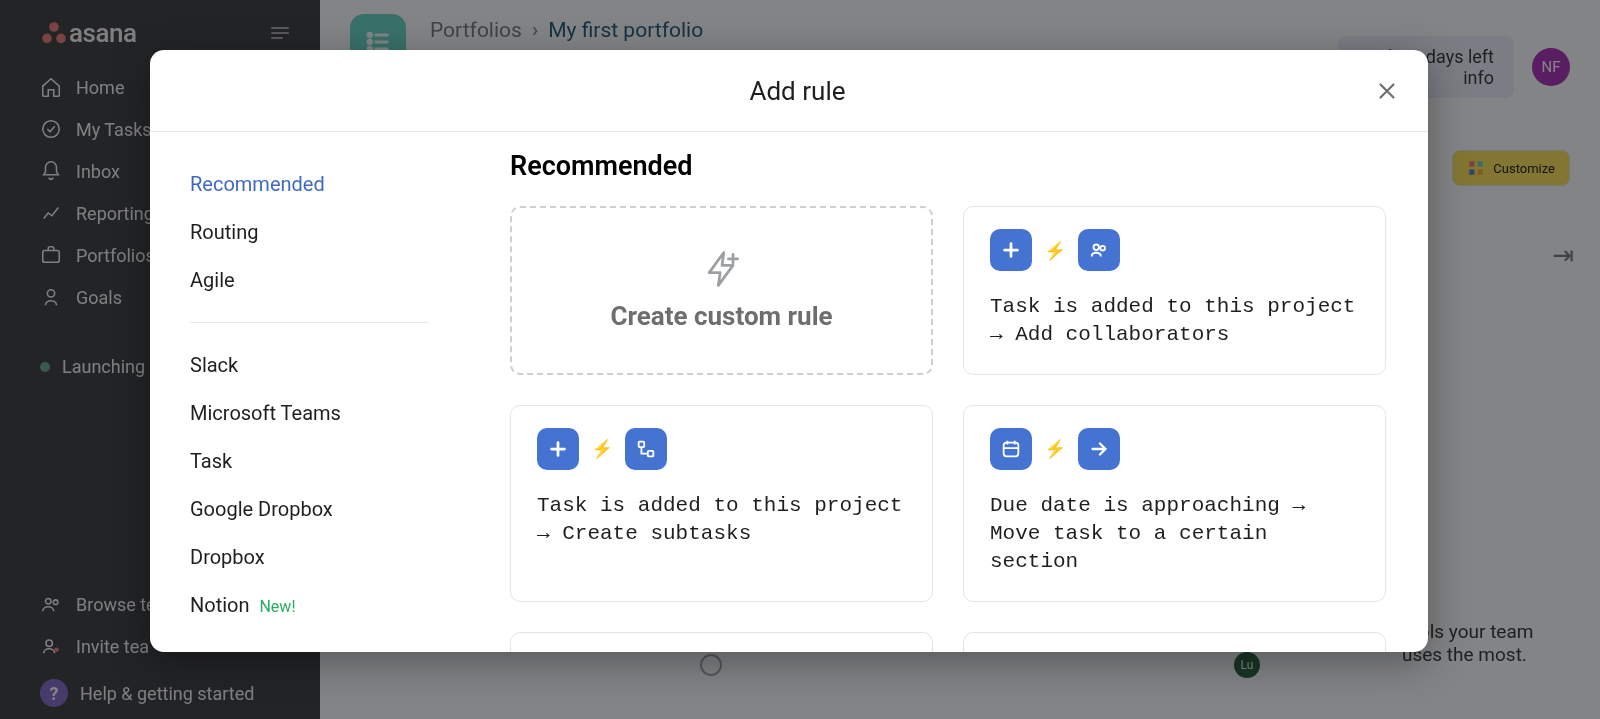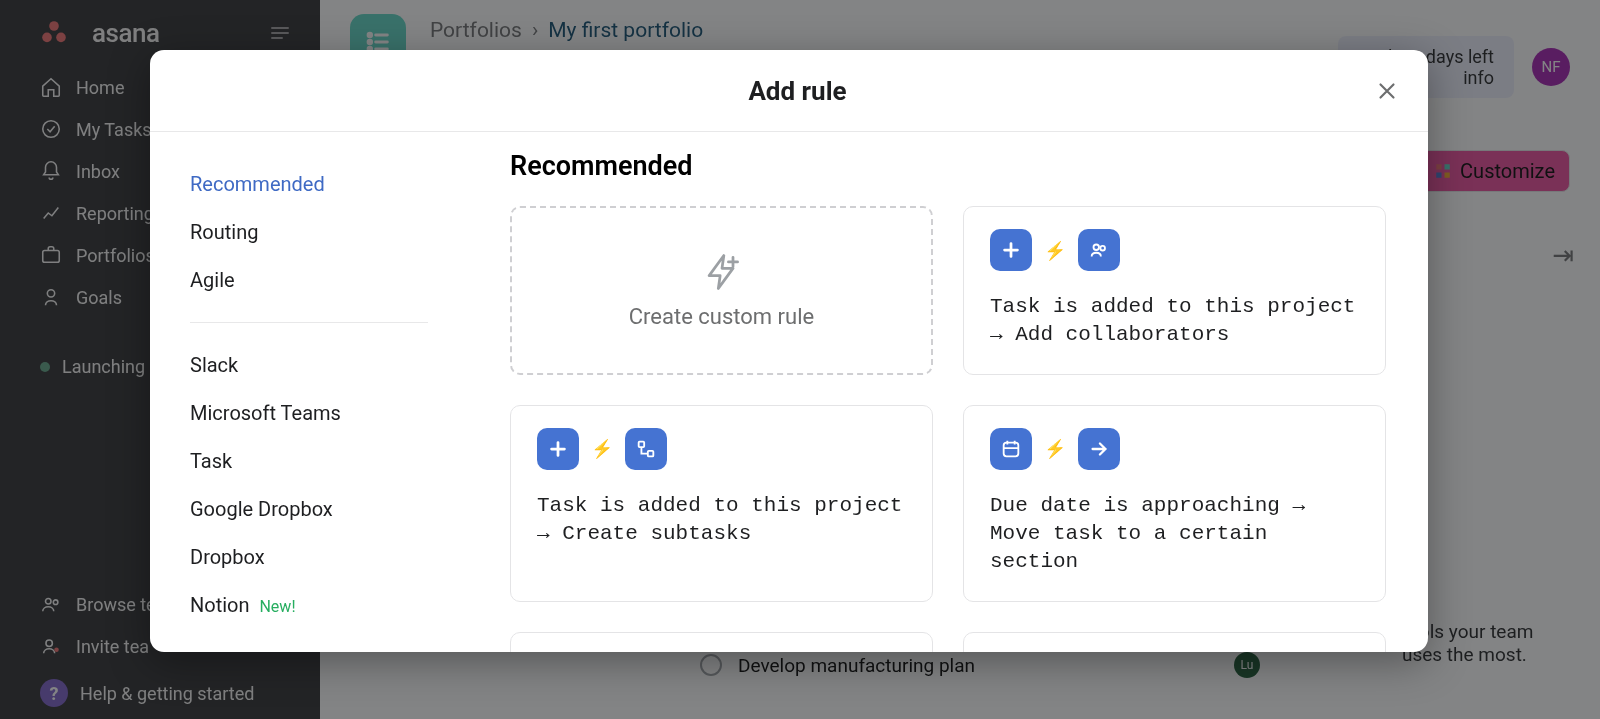--- a/index.html
+++ b/index.html
@@ -16,67 +16,67 @@
     --accent-red:#f06a6a;
   }
   *{box-sizing:border-box;font-family:-apple-system,BlinkMacSystemFont,"Segoe UI",Roboto,Helvetica,Arial,sans-serif;}
   html,body{margin:0;padding:0;height:100%;width:100%;}
   body{width:1600px;height:719px;overflow:hidden;position:relative;background:var(--bg-app);}
 
   
   .app{position:absolute;inset:0;display:flex;}
   .sidebar{width:320px;background:#2a2b2d;color:#f5f4f3;display:flex;flex-direction:column;padding-top:18px;}
   .logo-row{display:flex;align-items:center;justify-content:space-between;padding:0 28px 18px 40px;}
-  .logo{display:flex;align-items:center;gap:24px;}
+  .logo{display:flex;align-items:flex-end;gap:1px;}
   .logo svg{width:28px;height:28px;}
   .logo span{font-size:26px;font-weight:500;letter-spacing:-.5px;}
   .collapse-btn{width:24px;height:24px;color:#a2a0a2;}
   .nav-item{display:flex;align-items:center;gap:14px;padding:10px 40px;font-size:18px;color:#f5f4f3;cursor:pointer;}
   .nav-item svg{width:22px;height:22px;stroke:#f5f4f3;fill:none;stroke-width:1.7;}
   .proj-item{display:flex;align-items:center;gap:12px;padding:8px 40px;font-size:18px;color:#f5f4f3;}
   .proj-dot{width:10px;height:10px;border-radius:50%;background:#5da283;}
   .side-spacer{flex:1;}
   .help{display:flex;align-items:center;gap:12px;padding:12px 40px;font-size:18px;}
   .help-badge{width:28px;height:28px;border-radius:50%;background:#7b5dc7;color:#fff;display:flex;align-items:center;justify-content:center;font-weight:700;}
 
   .main{flex:1;position:relative;background:#fff;display:flex;flex-direction:column;}
   .topbar{height:96px;padding:14px 30px;display:flex;align-items:flex-start;gap:24px;}
   .proj-icon{width:56px;height:56px;border-radius:14px;background:#5bd6c3;display:flex;align-items:center;justify-content:center;color:#fff;}
   .breadcrumb{display:flex;gap:10px;font-size:21px;color:#6d6e6f;align-items:center;margin-top:4px;}
   .breadcrumb .cur{color:#0c4a6e;}
   .topbar-right{position:absolute;top:36px;right:30px;display:flex;align-items:center;gap:18px;}
   .trial{background:#eef0fd;border-radius:8px;padding:10px 20px;font-size:18px;color:#1e1f21;}
   .avatar{width:38px;height:38px;border-radius:50%;background:#a21caf;color:#fff;display:flex;align-items:center;justify-content:center;font-size:15px;}
-  .customize{position:absolute;top:150px;right:30px;border:1px solid var(--card-border);border-radius:8px;padding:8px 14px;font-size:20px;display:flex;gap:8px;align-items:center;background:#ec4899;}
+  .customize{position:absolute;top:150px;right:30px;border:1px solid var(--card-border);border-radius:8px;padding:8px 14px;font-size:13px;display:flex;gap:8px;align-items:center;background:#fde047;}
   .collapse-right{position:absolute;top:240px;right:26px;font-size:26px;color:#6d6e6f;}
   .body-text{position:absolute;right:38px;top:620px;font-size:19px;color:#1e1f21;max-width:160px;}
   .task-row{position:absolute;left:380px;top:652px;display:flex;align-items:center;gap:16px;font-size:19px;}
   .task-row .chk{width:22px;height:22px;border:2px solid #9ca0a4;border-radius:50%;}
   .task-row .assignee{margin-left:auto;width:26px;height:26px;border-radius:50%;background:#14532d;color:#fff;font-size:12px;display:flex;align-items:center;justify-content:center;}
 
   
   .overlay{position:absolute;inset:0;background:rgba(30,31,33,.55);}
 
   
   .modal{position:absolute;left:150px;top:50px;width:1278px;height:602px;background:var(--modal-bg);border-radius:14px;box-shadow:0 10px 40px rgba(0,0,0,.35);display:flex;flex-direction:column;overflow:hidden;}
   .modal-header{height:82px;display:flex;align-items:center;justify-content:center;border-bottom:1px solid var(--divider);position:relative;}
-  .modal-title{font-size:26px;font-weight:700;color:var(--text);margin-left:17px;}
+  .modal-title{font-size:26px;font-weight:400;color:var(--text);margin-left:17px;}
   .close{position:absolute;right:28px;top:28px;width:26px;height:26px;cursor:pointer;color:#6d6e6f;}
   .modal-body{flex:1;display:flex;min-height:0;}
   .msidebar{width:318px;padding:28px 40px;overflow-y:auto;}
   .msidebar .cat{font-size:20px;padding:12px 0;cursor:pointer;color:#1e1f21;}
   .msidebar .cat.selected{color:var(--selected);}
   .msidebar hr{border:none;border-top:1px solid var(--divider);margin:18px 0;}
   .mcontent{flex:1;overflow-y:auto;padding:14px 42px 24px 42px;}
   .section-title{font-size:27px;font-weight:600;margin:4px 0 24px 0;}
   .grid{display:grid;grid-template-columns:1fr 1fr;gap:30px;}
   .card{border:1px solid var(--card-border);border-radius:10px;padding:22px 26px 24px 26px;background:#fff;cursor:pointer;min-height:154px;}
   .card.custom{border:2px dashed #cfcfd2;display:flex;flex-direction:column;align-items:center;justify-content:center;gap:10px;color:#6d6e6f;}
   .card.custom svg{width:44px;height:44px;}
-  .card.custom .label{font-size:22px;}
+  .card.custom .label{font-size:26px;font-weight:bold;}
   .icon-row{display:flex;align-items:center;gap:12px;margin-bottom:22px;}
   .ibox{width:42px;height:42px;border-radius:10px;display:flex;align-items:center;justify-content:center;color:#fff;}
   .ibox.blue{background:#4573d2;}
   .bolt{color:#f5a623;font-size:18px;}
   .card-text{font-size:21px;line-height:1.35;color:#1e1f21;font-weight:500;font-family:Liberation Mono, monospace;}
   .slack-logo,.teams-logo{width:44px;height:44px;}
 
   ::-webkit-scrollbar{width:14px;}
   ::-webkit-scrollbar-thumb{background:#c9c9cb;border-radius:7px;}
   ::-webkit-scrollbar-button{height:14px;background:#ededee;}
@@ -198,21 +198,20 @@
           <rect x="14" y="3" width="7" height="7" fill="#5bd6c3"></rect>
           <rect x="3" y="14" width="7" height="7" fill="#4573d2"></rect>
           <rect x="14" y="14" width="7" height="7" fill="#f5a623"></rect>
         </svg>
       <span>Customize</span>
     </div>
     <div class="collapse-right">⇥</div>
     <div class="body-text">tools your team uses the most.</div>
     <div class="task-row" style="width:560px;">
       <span class="chk"></span>
-      <span>Develop manufacturing plan</span>
       <span class="assignee">Lu</span>
     </div>
   </div>
 </div>
 
 <div class="overlay"></div>
 
 <div class="modal">
   <div class="modal-header">
     <div class="modal-title">Add rule</div>

